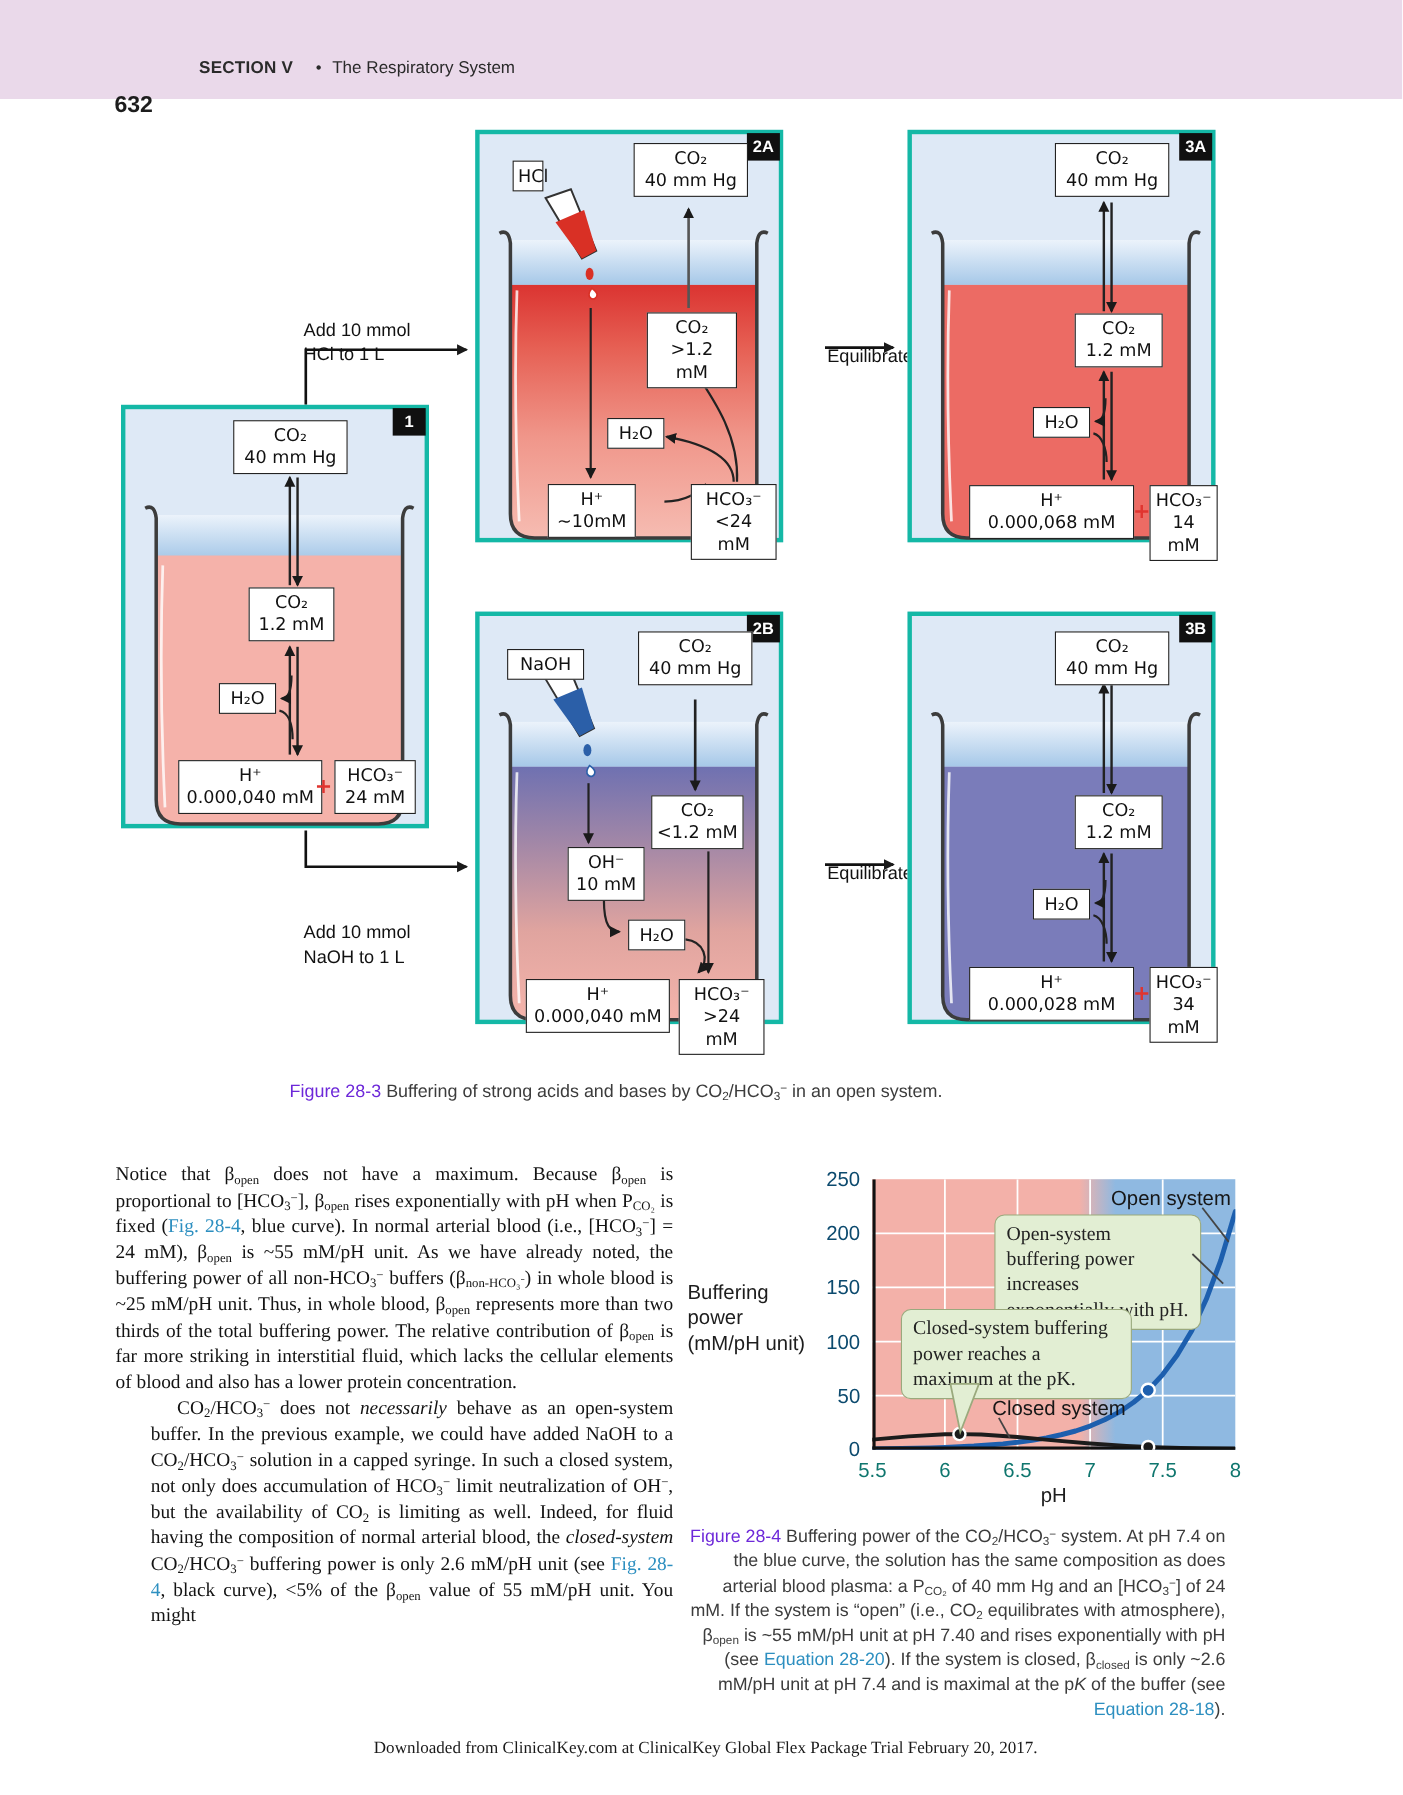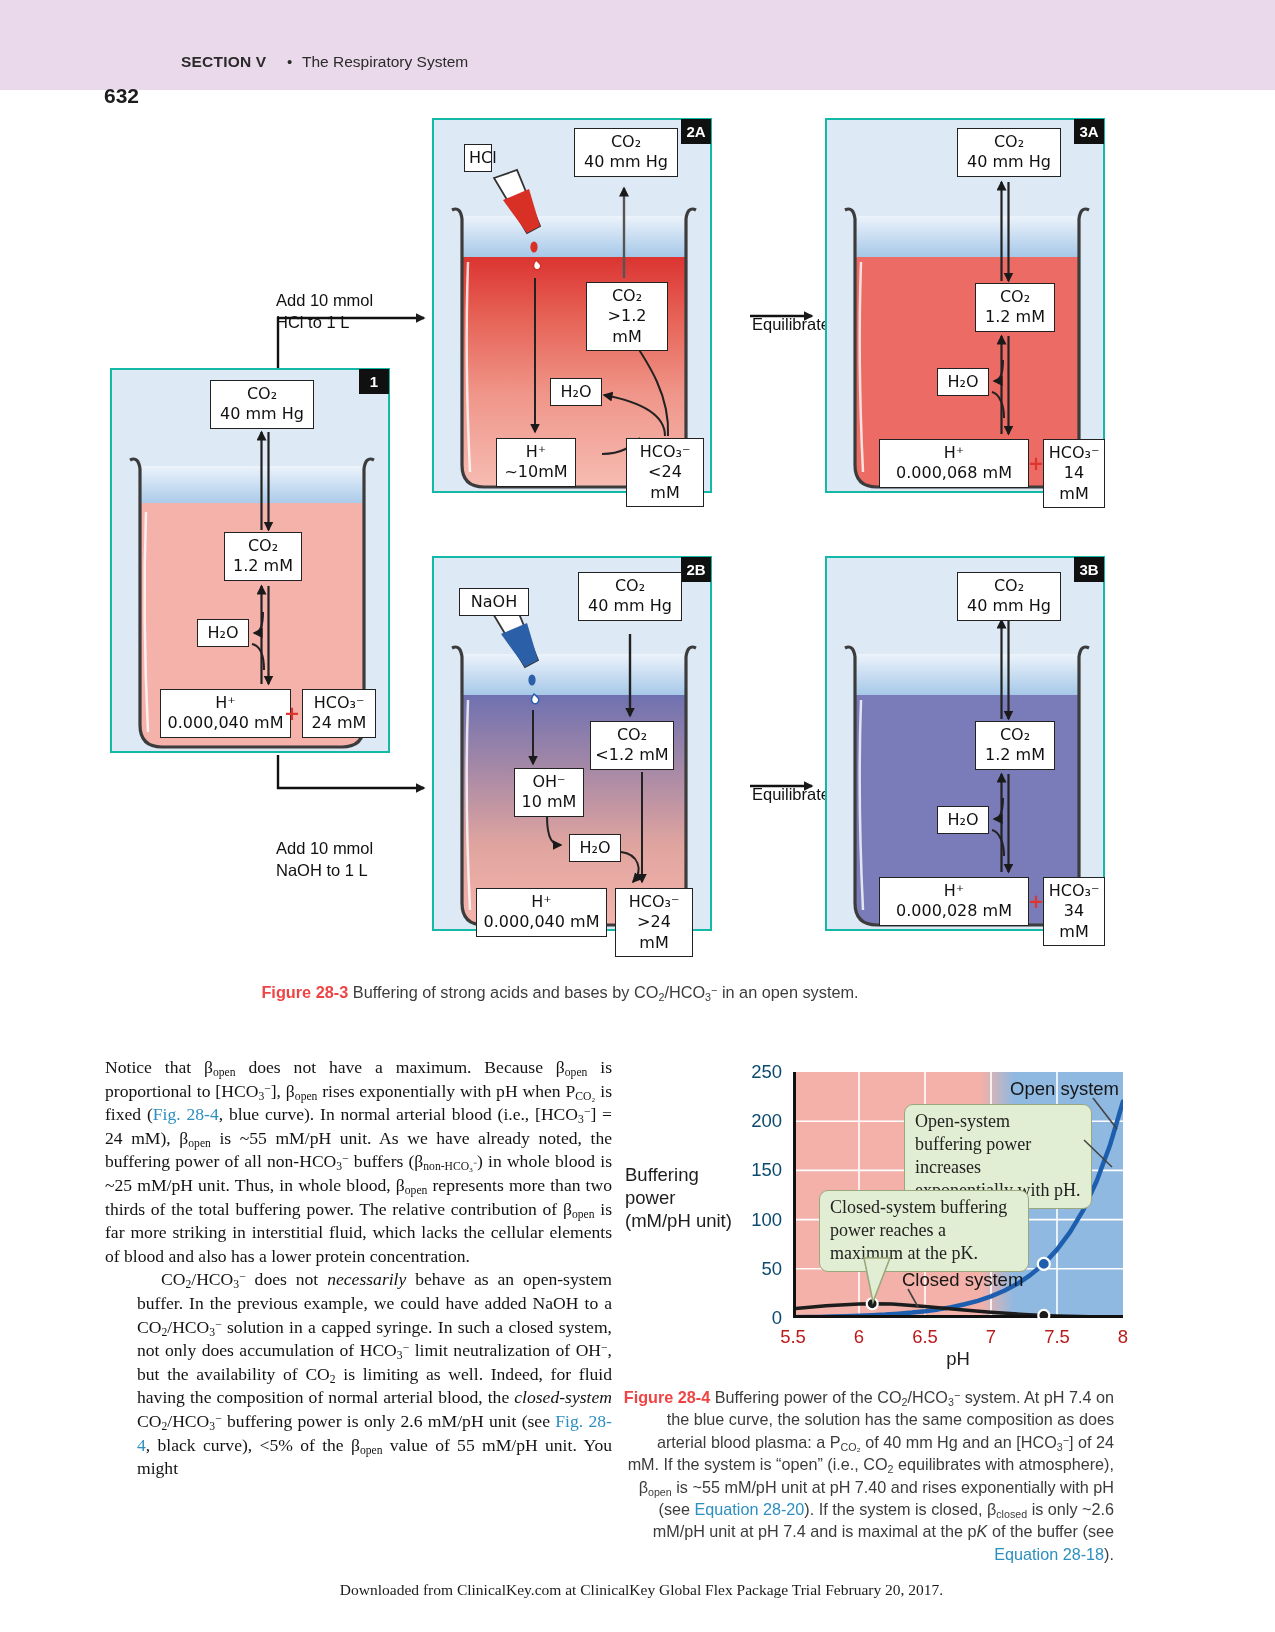--- a/index.html
+++ b/index.html
@@ -5,21 +5,21 @@
   html,body{margin:0;padding:0;background:#fff;}
   .page{position:relative;width:1275px;height:1632px;background:#ffffff;overflow:hidden;
         font-family:"Liberation Sans",sans-serif;}
   
   .header-band{position:absolute;left:0;top:0;width:1275px;height:90px;background:#ead9ea;}
   .pg-num{position:absolute;left:104px;top:48px;font:bold 21px "Liberation Sans",sans-serif;color:#1d1d1d;margin-top:36px;}
   .sec-label{position:absolute;left:181px;top:53px;font:bold 15.5px "Liberation Sans",sans-serif;color:#2a2a2a;letter-spacing:.2px;}
   .sec-bullet{position:absolute;left:287px;top:53px;font:15px "Liberation Sans",sans-serif;color:#2a2a2a;}
   .sec-title{position:absolute;left:302px;top:53px;font:15.5px "Liberation Sans",sans-serif;color:#2a2a2a;}
   
-  .panel{position:absolute;width:280px;background:#dee9f6;border:2px solid #14b8a6;box-sizing:border-box;}
+  .panel{position:absolute;width:280px;background:#dee9f6;border:4px solid #14b8a6;box-sizing:border-box;}
   .panel svg.pnl{position:absolute;left:0;top:0;}
   .badge{position:absolute;right:-1px;top:-1px;min-width:30px;height:25px;background:#101010;color:#fff;
          font:bold 15px "Liberation Sans",sans-serif;display:flex;align-items:center;justify-content:center;padding:0 3px;box-sizing:border-box;}
   .wbox{position:absolute;background:#fff;border:1.7px solid #222;box-sizing:border-box;text-align:center;
         font:16px/1.28 "DejaVu Sans","Liberation Sans",sans-serif;color:#111;padding:3px 4px;}
   .plus{position:absolute;color:#e0342f;font:bold 19px "DejaVu Sans",sans-serif;width:22px;text-align:center;}
   .figlabel{position:absolute;font:16.5px/22px "Liberation Sans",sans-serif;color:#111;margin-top:27px;}
   
   .cap3{position:absolute;left:60px;top:982px;width:1000px;text-align:center;
         font:16.3px/21px "Liberation Sans",sans-serif;color:#3c3c3c;}
@@ -27,28 +27,28 @@
         font:16.2px/22.4px "Liberation Sans",sans-serif;color:#3c3c3c;text-align:right;}
   
   .bodycol{position:absolute;left:105px;top:1056px;width:507px;
            font:17.6px/23.6px "Liberation Serif",serif;color:#131313;text-align:justify;}
   .bodycol p{margin:0;}
   .bodycol p + p{text-indent:24px;margin-left:32px;}
   .seg-sub{font-size:.66em;vertical-align:-.28em;line-height:0;}
   .seg-sup{font-size:.66em;vertical-align:.4em;line-height:0;}
   .seg-i{font-style:italic;}
   .seg-link{color:#2d8fc0;}
-  .seg-mag{color:#ef4444;font-weight:bold;font-family:"Liberation Sans",sans-serif;}
+  .seg-mag{color:#6d28d9;font-weight:normal;font-family:"Liberation Sans",sans-serif;}
   
   .fig4{position:absolute;left:620px;top:1060px;width:520px;height:322px;}
   .plot{position:absolute;left:173px;top:12px;width:330px;height:246px;
         background:linear-gradient(90deg,#f3b1a9 0%,#f3b1a9 57%,#8fb9e1 67%,#8fb9e1 100%);}
   .plot svg{position:absolute;left:0;top:0;}
   .ytick{position:absolute;left:106px;width:56px;text-align:right;font:18.5px "Liberation Sans",sans-serif;color:#0c4a6e;}
-  .xtick{position:absolute;top:266px;width:44px;text-align:center;font:18.5px "Liberation Sans",sans-serif;color:#b91c1c;}
+  .xtick{position:absolute;top:266px;width:44px;text-align:center;font:18.5px "Liberation Sans",sans-serif;color:#0f766e;}
   .axis-title-y{position:absolute;left:5px;top:103px;font:18.5px/23px "Liberation Sans",sans-serif;color:#1d1d1d;}
   .axis-title-x{position:absolute;left:288px;top:288px;width:100px;text-align:center;font:18.5px "Liberation Sans",sans-serif;color:#1d1d1d;}
   .curve-label{position:absolute;font:18.5px "Liberation Sans",sans-serif;color:#161616;}
   .callout{position:absolute;background:#e2eed3;border:1.6px solid #9aa97d;border-radius:9px;padding:5px 10px 6px;
            font:18px/23px "Liberation Serif",serif;color:#222;box-sizing:border-box;}
   .overlay{position:absolute;left:0;top:0;pointer-events:none;}
   
   .footer{position:absolute;left:4px;top:1580px;width:1275px;text-align:center;
           font:15.5px/20px "Liberation Serif",serif;color:#1a1a1a;}
 </style>

